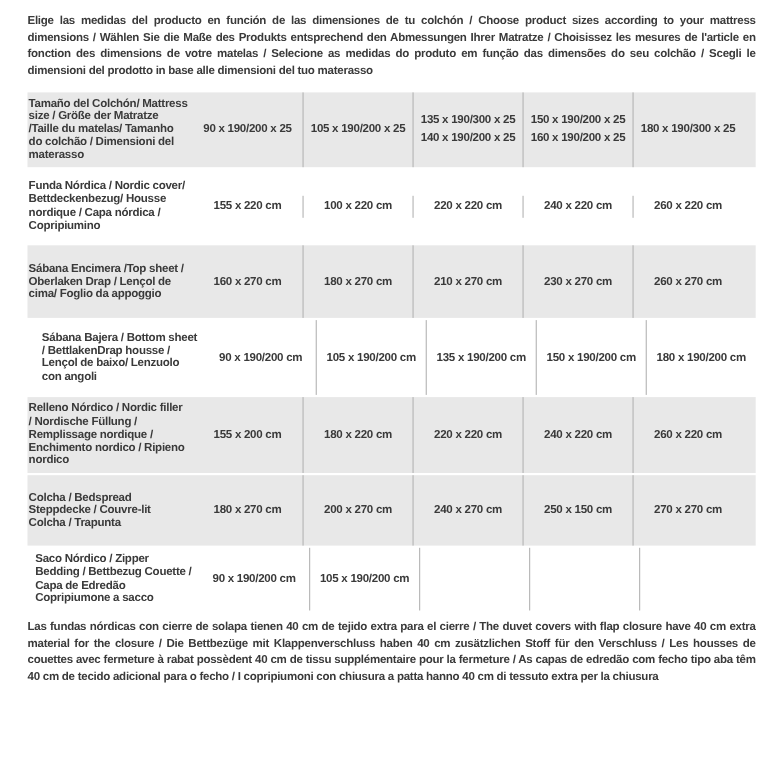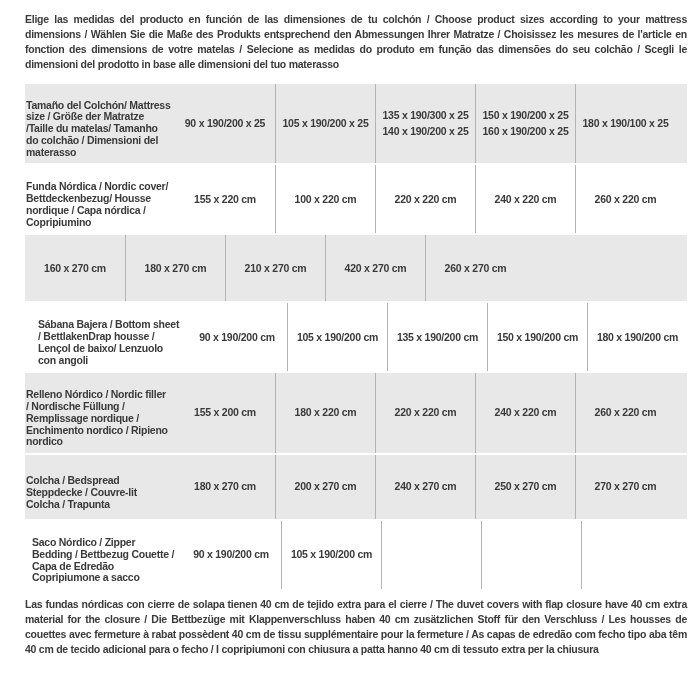--- a/index.html
+++ b/index.html
@@ -13,21 +13,21 @@
   .intro,.footnote{
     margin:0;font-weight:bold;font-size:10.5px;line-height:1.42;
     text-align:justify;letter-spacing:-0.25px;color:var(--text,#3a3a3a);
   }
   .sizes-table{margin-top:12px;display:flex;flex-direction:column;gap:2px;}
   .row{display:flex;align-items:stretch;background:#ffffff;}
   .row.alt{background:var(--row_alt,#e8e8e8);}
   .label{
     width:150px;box-sizing:border-box;padding:5px 4px 5px 1px;
     display:flex;flex-direction:column;justify-content:center;
-    font-weight:bold;font-size:10.5px;line-height:1.12;letter-spacing:-0.25px;margin-top:11px;
+    font-weight:bold;font-size:10.5px;line-height:1.12;letter-spacing:-0.25px;
   }
   .cell{
     width:100px;box-sizing:border-box;
     display:flex;align-items:center;justify-content:center;
     text-align:center;font-weight:bold;font-size:10.5px;letter-spacing:-0.25px;
     white-space:pre-line;line-height:1.5;padding:2px;
   }
   .cell + .cell{border-left:1px solid var(--grid_line,#b3b3b3);}
   .footnote{margin-top:8px;}
 </style>
@@ -41,37 +41,38 @@
   <div class="sizes-table">
 
     <div class="row alt" style="min-height:68px;">
       <div class="label">Tamaño del Colchón/ Mattress size / Größe der Matratze /Taille du matelas/ Tamanho do colchão / Dimensioni del materasso</div>
       <div class="cell">90 x 190/200 x 25</div>
       <div class="cell">105 x 190/200 x 25</div>
       <div class="cell">135 x 190/300 x 25
 140 x 190/200 x 25</div>
       <div class="cell">150 x 190/200 x 25
 160 x 190/200 x 25</div>
-      <div class="cell">180 x 190/100 x 25</div>
+      <div class="cell">180 x 190/300 x 25</div>
     </div>
 
-    <div class="row" style="min-height:67px;">
+    <div class="row" style="min-height:67px;align-items:center;">
       <div class="label">Funda Nórdica /  Nordic cover/ Bettdeckenbezug/ Housse nordique  / Capa nórdica / Copripiumino</div>
       <div class="cell">155 x 220 cm</div>
       <div class="cell">100 x 220 cm</div>
       <div class="cell">220 x 220 cm</div>
       <div class="cell">240 x 220 cm</div>
       <div class="cell">260 x 220 cm</div>
     </div>
 
     <div class="row alt" style="min-height:66px;">
+      <div class="label">Sábana Encimera /Top sheet / Oberlaken Drap / Lençol de cima/ Foglio da appoggio</div>
       <div class="cell">160 x 270 cm</div>
       <div class="cell">180 x 270 cm</div>
       <div class="cell">210 x 270 cm</div>
-      <div class="cell">420 x 270 cm</div>
+      <div class="cell">230 x 270 cm</div>
       <div class="cell">260 x 270 cm</div>
     </div>
 
     <div class="row" style="min-height:68px;justify-content:flex-end;">
       <div class="label">Sábana Bajera / Bottom sheet / BettlakenDrap housse / Lençol de baixo/ Lenzuolo con angoli</div>
       <div class="cell">90 x 190/200 cm</div>
       <div class="cell">105 x 190/200 cm</div>
       <div class="cell">135 x 190/200 cm</div>
       <div class="cell">150 x 190/200 cm</div>
       <div class="cell">180 x 190/200 cm</div>
@@ -85,21 +86,21 @@
       <div class="cell">240 x 220 cm</div>
       <div class="cell">260 x 220 cm</div>
     </div>
 
 
     <div class="row alt" style="min-height:64px;">
       <div class="label">Colcha / Bedspread Steppdecke / Couvre-lit Colcha / Trapunta</div>
       <div class="cell">180 x 270 cm</div>
       <div class="cell">200 x 270 cm</div>
       <div class="cell">240 x 270 cm</div>
-      <div class="cell">250 x 270 cm</div>
+      <div class="cell">250 x 150 cm</div>
       <div class="cell">270 x 270 cm</div>
     </div>
 
     <div class="row" style="min-height:57px;justify-content:center;">
       <div class="label">Saco Nórdico / Zipper Bedding / Bettbezug Couette  / Capa de Edredão Copripiumone a sacco</div>
       <div class="cell">90 x 190/200 cm</div>
       <div class="cell">105 x 190/200 cm</div>
       <div class="cell"></div>
       <div class="cell"></div>
       <div class="cell"></div>

